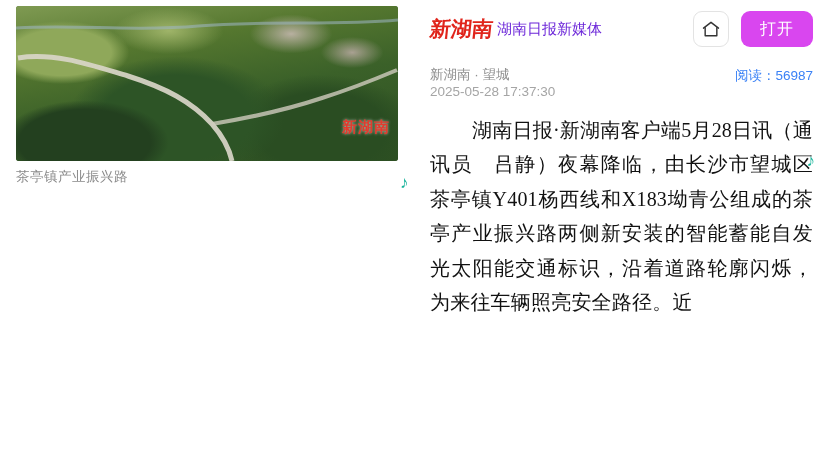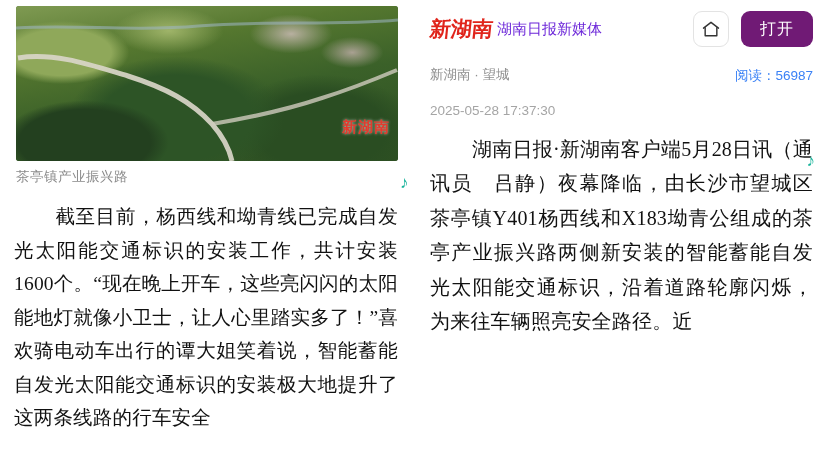--- a/index.html
+++ b/index.html
@@ -143,21 +143,21 @@
     border: 1px solid #e3e3e3;
     border-radius: 9px;
     background: #fff;
     display: flex; align-items: center; justify-content: center;
     margin-right: 12px;
     cursor: pointer;
   }
   .open-btn {
     min-width: 72px;
     height: 36px;
-    background: #701a75;
+    background: #d946ef;
     color: #ffffff;
     border: none;
     border-radius: 9px;
     font-size: 16px;
     letter-spacing: 1px;
     cursor: pointer;
   }
   .headline {
     margin-top: 10px;
     font-size: 33px;
@@ -167,21 +167,21 @@
     letter-spacing: -0.3px;
     font-family: "Liberation Sans", sans-serif;
   }
   .meta-row {
     margin-top: 14px;
     display: flex;
     align-items: baseline;
     color: #9a9a9a;
     font-size: 13.5px;
   }
-  .meta-left { display: flex; flex-direction: column; gap: 19px; }
+  .meta-left { display: flex; flex-direction: column; gap: 0; }
   .meta-src { color: #8f8f8f; }
   .meta-time { color: #a5a5a5; }
   .meta-right {
     margin-left: auto;
     color: #3b82f6;
     font-size: 13.5px;
     align-self: flex-start;
     padding-top: 1px;
   }
   .right-body {
@@ -207,21 +207,20 @@
       <svg class="hero-road" viewBox="0 0 382 155" preserveAspectRatio="none">
         <path d="M2 52 C 40 46, 78 60, 112 70 C 150 82, 176 96, 196 118 C 210 134, 214 146, 216 155" stroke="#d9d6c8" stroke-width="5" fill="none" opacity="0.92"></path>
         <path d="M196 118 C 232 112, 270 104, 306 92 C 338 82, 362 72, 381 64" stroke="#cfccbe" stroke-width="4" fill="none" opacity="0.8"></path>
         <path d="M0 22 C 60 18, 120 26, 182 20 C 250 14, 320 20, 382 14" stroke="#9fb7c6" stroke-width="3" fill="none" opacity="0.55"></path>
       </svg>
       <div class="hero-logo">新湖南</div>
     </div>
 
     <div class="hero-caption">茶亭镇产业振兴路</div>
 
-    <div class="left-body"><span class="indent"></span><span>截至目前，杨西线和坳青线已完成自发光太阳能交通标识的安装工作，共计安装1600个。“现在晚上开车，这些亮闪闪的太阳能地灯就像小卫士，让人心里踏实多了！”喜欢骑电动车出行的谭大姐笑着说，智能蓄能自发光太阳能交通标识的安装极大地提升了这两条线路的行车安全</span></div>
 
     <div class="note left">♪</div>
   </div>
 
   <div class="divider"></div>
 
   <div class="right-pane">
 
     <div class="topbar">
       <div class="brand-mark">新湖南</div>

